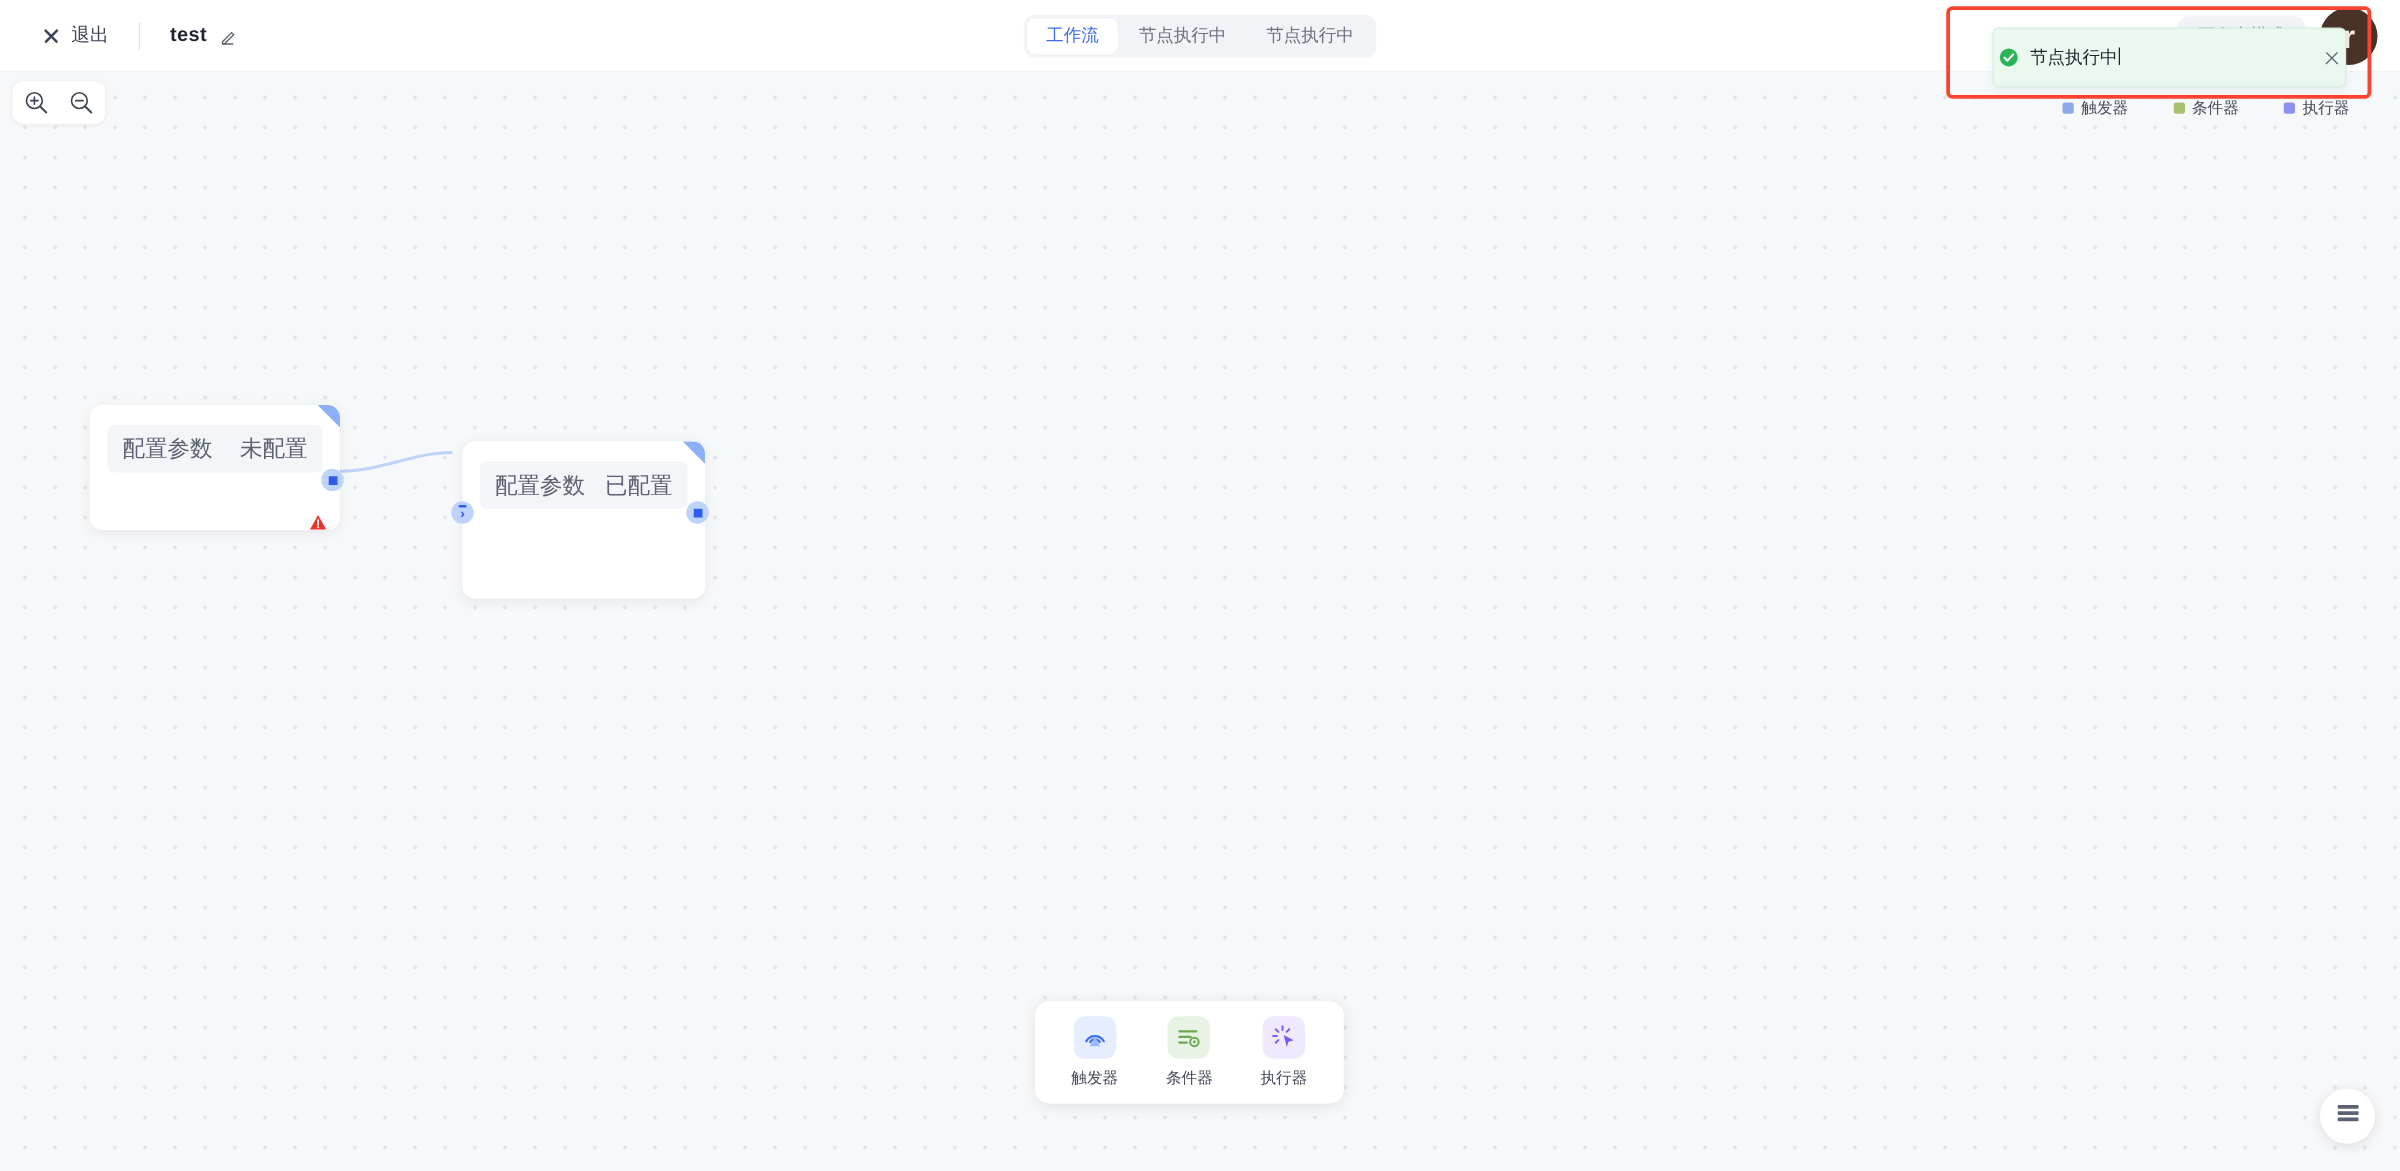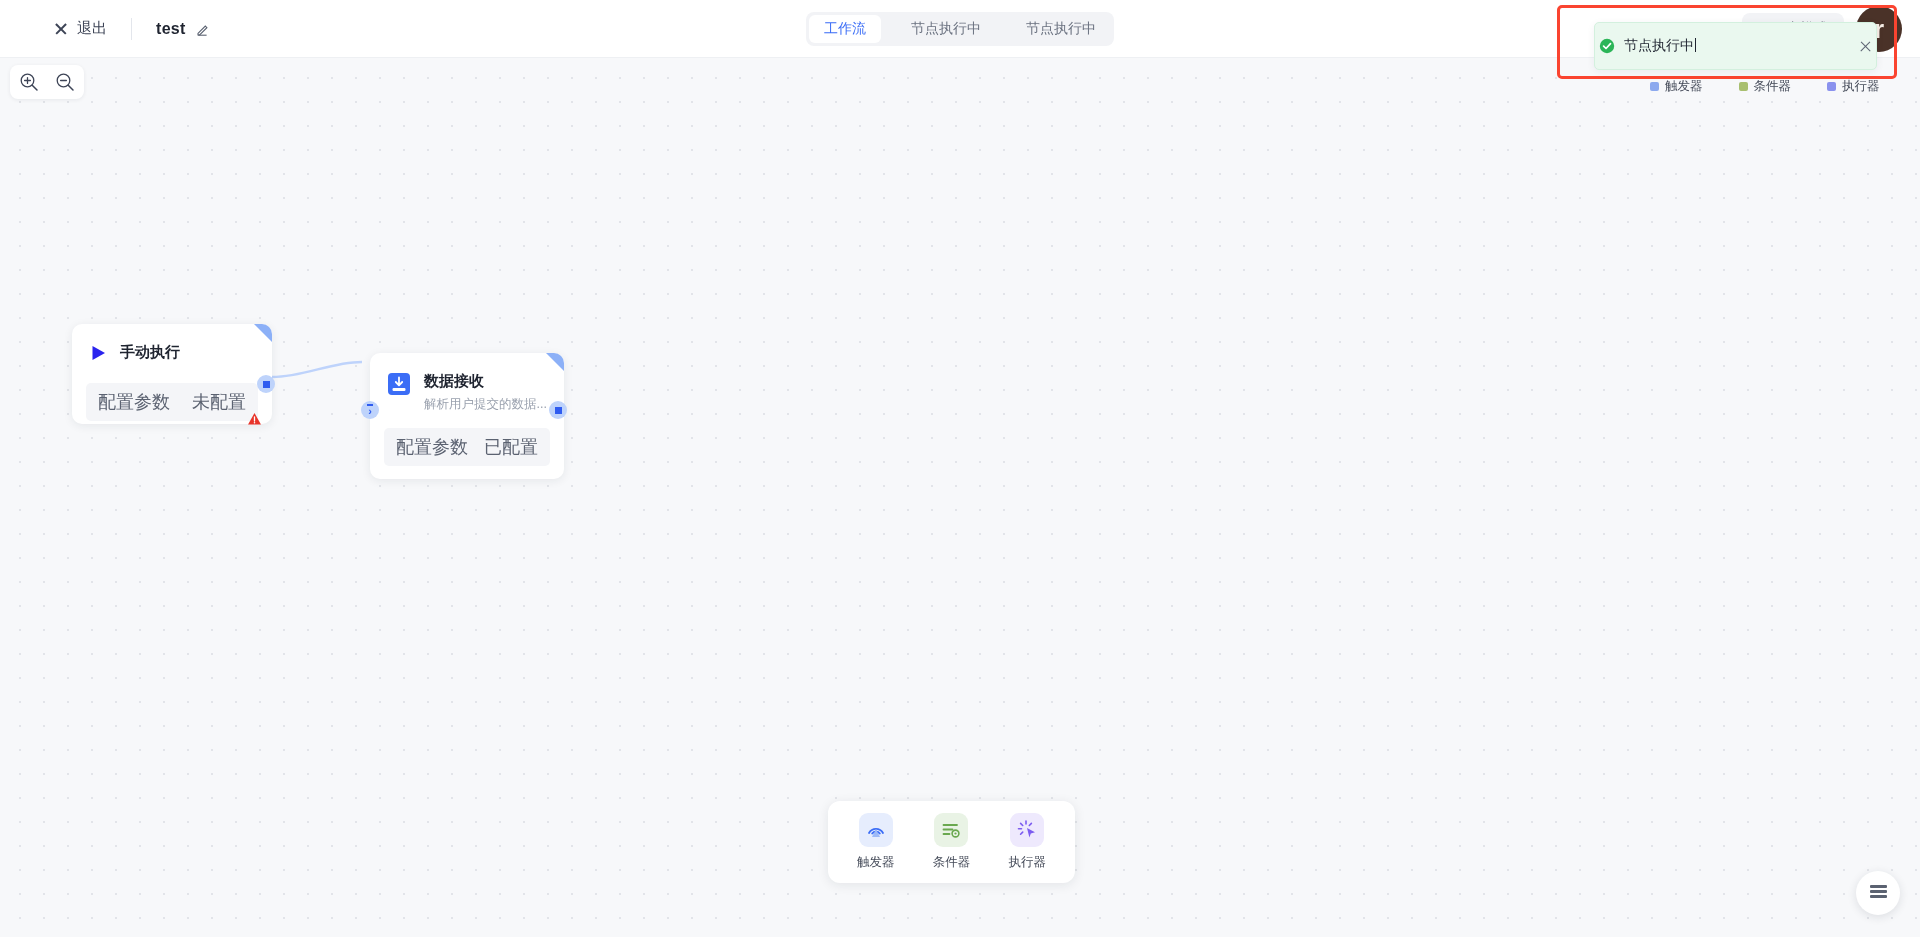--- a/index.html
+++ b/index.html
@@ -7,21 +7,21 @@
     width: 1920px; height: 937px;
     font-family: "Liberation Sans", sans-serif;
     background: #f7f8fa; overflow: hidden;
   }
   .app { position: relative; width: 1920px; height: 937px; }
 
   
   .header {
     position: absolute; top: 0; left: 0; width: 1920px; height: 58px;
     background: #ffffff; border-bottom: 1px solid #eef0f3;
-    display: flex; align-items: center; z-index: 40; padding-left: 20px;
+    display: flex; align-items: center; z-index: 40;
   }
   .hdr-left { display: flex; align-items: center; padding-left: 34px; gap: 0; }
   .exit-btn {
     display: flex; align-items: center; gap: 9px;
     color: #3d4456; font-size: 15px; cursor: pointer;
   }
   .x-ico { width: 14px; height: 14px; position: relative; display:inline-block; }
   .x-ico:before, .x-ico:after {
     content:""; position:absolute; left:0; top:6px; width:14px; height:1.6px;
     background:#3d4456;
@@ -31,21 +31,21 @@
   .hdr-divider { width:1px; height:22px; background:#e3e6ec; margin:0 24px; }
   .doc-title { font-size: 16px; color:#1f2430; font-weight:600; letter-spacing:.3px; }
   .pencil-ico { margin-left:10px; width:14px; height:14px; display:inline-block; position:relative; cursor:pointer; }
   .pencil-ico svg { display:block; }
 
   .hdr-center {
     position:absolute; left:50%; transform:translateX(-50%);
     display:flex; align-items:center;
   }
   .tabs {
-    display:flex; background:#f2f3f6; border-radius:8px; padding:3px; gap:15px;
+    display:flex; background:#f2f3f6; border-radius:8px; padding:3px; gap:2px;
   }
   .tab {
     padding: 5px 15px; font-size: 14px; color:#6b7280; border-radius:6px;
     cursor:pointer; white-space:nowrap;
   }
   .tab.active { background:#ffffff; color:#3b6df6; font-weight:500; }
 
   .hdr-right {
     position:absolute; right:0; top:0; height:58px; display:flex;
     align-items:center; gap:12px; padding-right: 18px;
@@ -224,61 +224,38 @@
         </svg>
       </span>
     </div>
 
     <svg class="edge" width="1920" height="879">
       <path d="M 272 319 C 305 319, 330 304, 362 304" fill="none" stroke="#bed3fb" stroke-width="2.4"></path>
     </svg>
 
     <div class="node" style="left:72px; top:266px; width:200px; height:100px;">
       <div class="corner"></div>
-      <div class="node-head">
-        <span class="play-ico">
-          <svg width="20" height="20" viewBox="0 0 20 20">
-            <path d="M4.5 3 L17 10 L4.5 17 Z" fill="#2a23ee"></path>
-          </svg>
-        </span>
-        <div>
-          <div class="node-title">手动执行</div>
-        </div>
-      </div>
       <div class="node-foot">
         <span>配置参数</span>
         <span class="val">未配置</span>
       </div>
       <span class="warn-ico">
         <svg width="15" height="14" viewBox="0 0 15 14">
           <path d="M7.5 1 L14 12.6 L1 12.6 Z" fill="#e8342a"></path>
           <path d="M7.5 5 L7.5 9" stroke="#fff" stroke-width="1.3" stroke-linecap="round"></path>
           <circle cx="7.5" cy="10.7" r=".8" fill="#fff"></circle>
         </svg>
       </span>
       <span class="port port-sq" style="left:185px; top:51px;">
         <i></i>
       </span>
     </div>
 
     <div class="node" style="left:370px; top:295px; width:194px; height:126px;">
       <div class="corner"></div>
-      <div class="node-head">
-        <span class="recv-ico">
-          <svg width="26" height="26" viewBox="0 0 26 26">
-            <rect x="2" y="2" width="22" height="22" rx="4" fill="#3b6df6"></rect>
-            <path d="M13 6.5 L13 13.5 M9.8 11 L13 14.3 L16.2 11" stroke="#fff" stroke-width="1.8" fill="none" stroke-linecap="round" stroke-linejoin="round"></path>
-            <rect x="6.5" y="17" width="13" height="3" rx="1.2" fill="#fff"></rect>
-          </svg>
-        </span>
-        <div>
-          <div class="node-title">数据接收</div>
-          <div class="node-sub">解析用户提交的数据...</div>
-        </div>
-      </div>
       <div class="node-foot">
         <span>配置参数</span>
         <span class="val">已配置</span>
       </div>
       <span class="port port-in" style="left:-9px; top:48px;">
         <i class="dash"></i>
         <span>›</span>
       </span>
       <span class="port port-sq" style="left:179px; top:48px;">
         <i></i>

